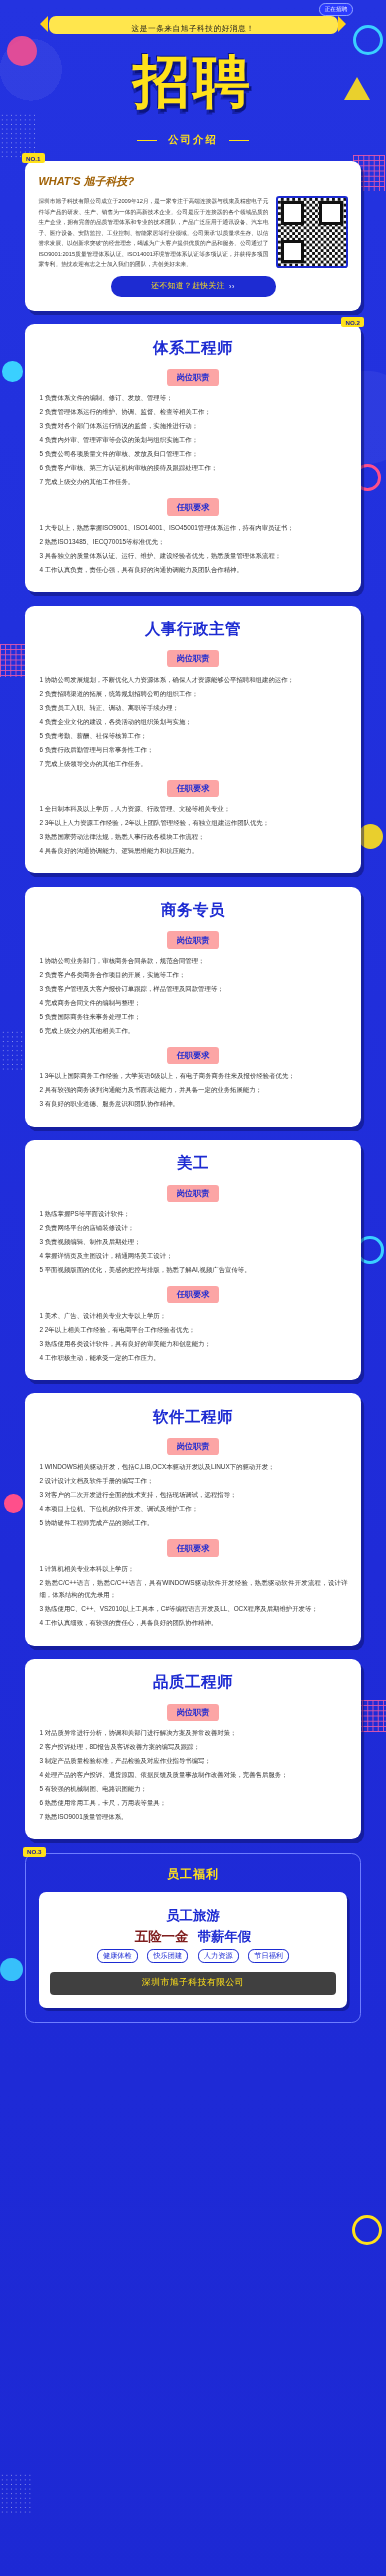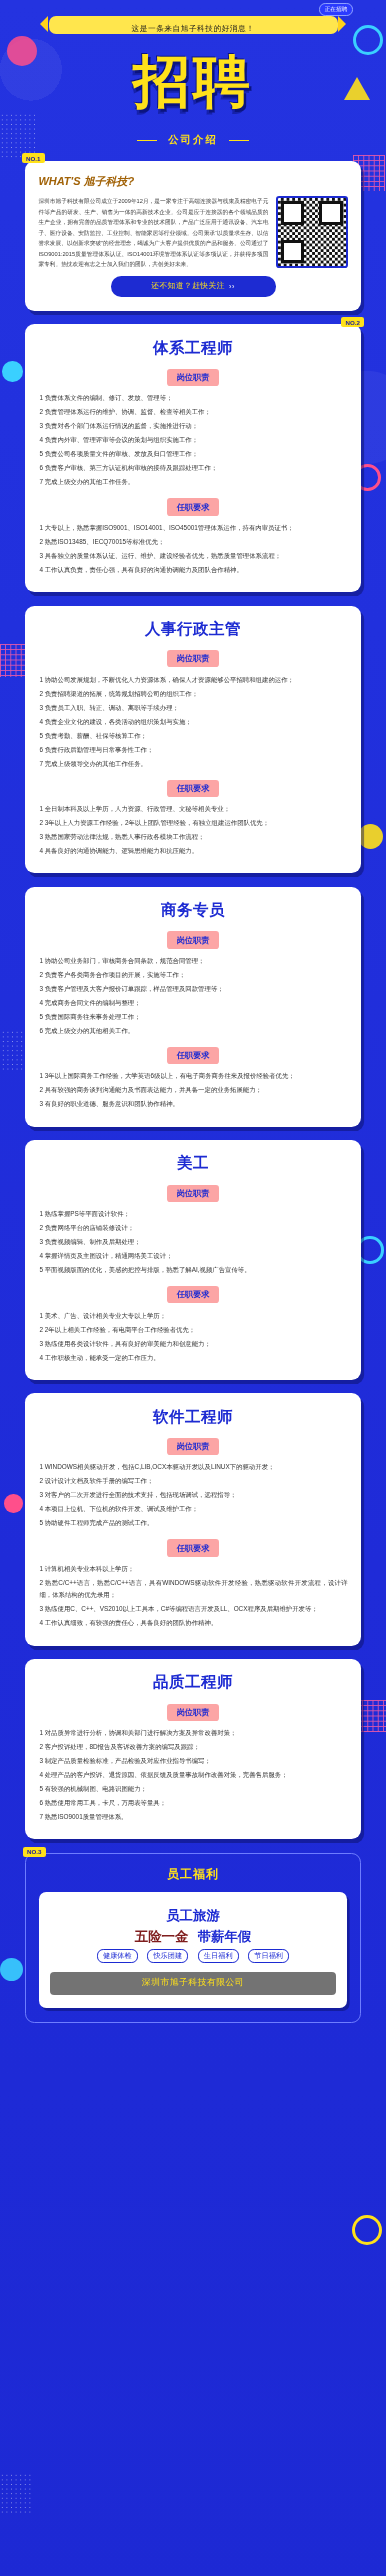--- a/index.html
+++ b/index.html
@@ -131,21 +131,21 @@
   .welfare .wtitle{font-size:12px;font-weight:bold;color:#ffe11a;letter-spacing:1px;}
   .w-panel{
     margin:9.3px auto 0;background:#ffffff;border-radius:7.2px;padding:11.3px 10.3px 13.4px;
     box-shadow:2.6px 3.1px 0 rgba(8,14,90,.45);
   }
   .w-row{display:flex;align-items:center;justify-content:center;gap:9.3px;margin:3.1px 0;}
   .w-big{font-size:13.4px;font-weight:bold;color:#1d2bd2;}
   .w-big.pink{color:#7f1d1d;}
   .w-small{font-size:7.2px;color:#1d2bd2;border:0.5px solid #1d2bd2;border-radius:6.2px;padding:1px 5.2px;}
   .w-company{
-    margin-top:9.3px;background:#737373;color:#ffe11a;border-radius:4.1px;
+    margin-top:9.3px;background:#404040;color:#ffe11a;border-radius:4.1px;
     font-size:8.8px;padding:5.2px 0;letter-spacing:0.5px;
   }
   
   .contact-list{margin:5.2px 0 0;padding:0;list-style:none;text-align:left;}
   .contact-list li{font-size:6.4px;line-height:2;color:#333;}
   .foot-space{height:31px;}
 </style>
 </head>
 <body>
 
@@ -323,21 +323,21 @@
       <div class="w-row">
         <span class="w-big">员工旅游</span>
       </div>
       <div class="w-row">
         <span class="w-big pink">五险一金</span>
         <span class="w-big">带薪年假</span>
       </div>
       <div class="w-row">
         <span class="w-small">健康体检</span>
         <span class="w-small">快乐团建</span>
-        <span class="w-small">生日福利</span>
+        <span class="w-small">人力资源</span>
         <span class="w-small">节日福利</span>
       </div>
       <div class="w-company">深圳市旭子科技有限公司</div>
     </div>
   </div>
 
 
   <div class="foot-space"></div>
 </div>
 

